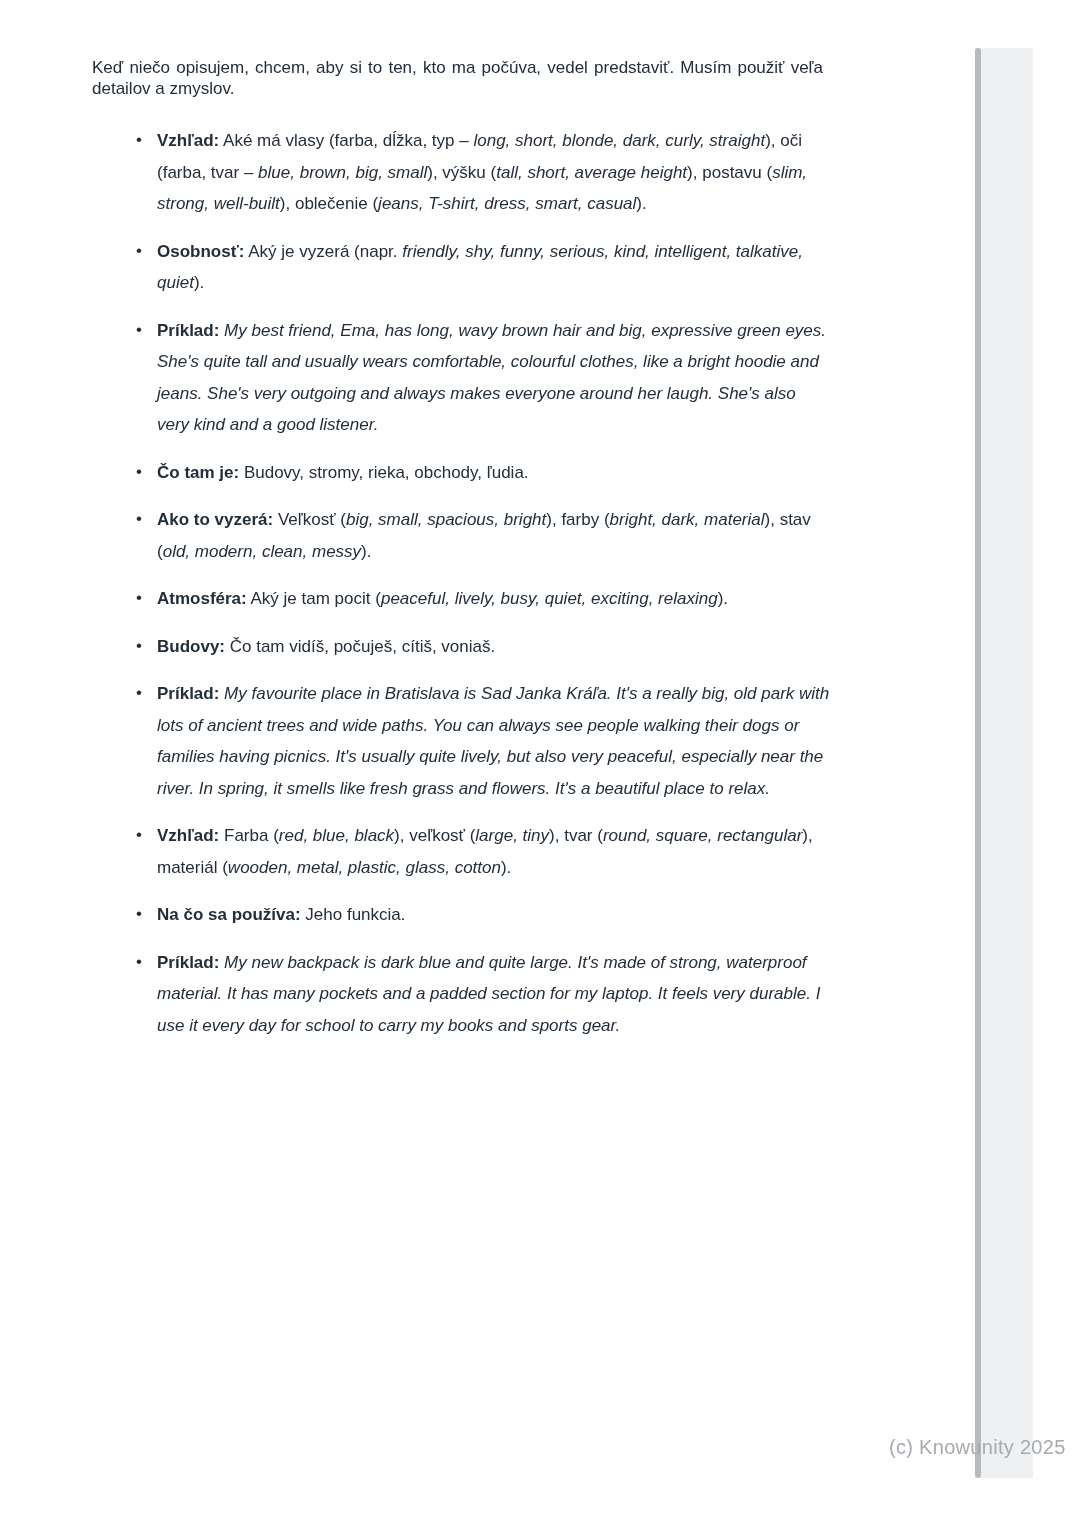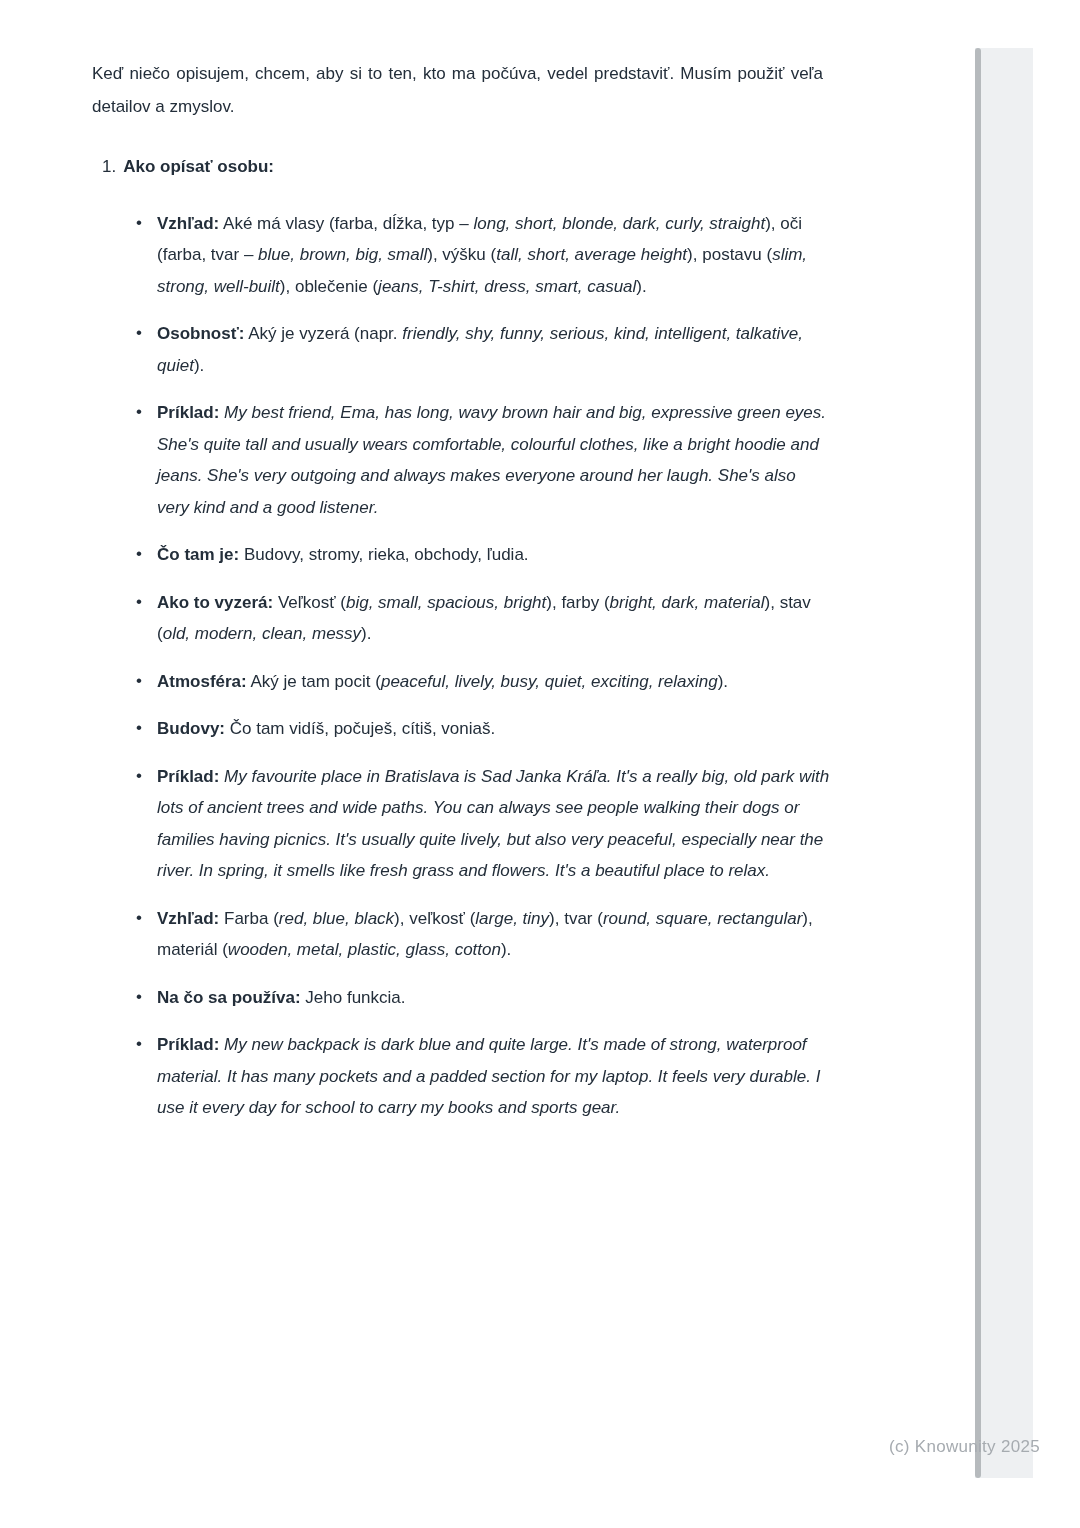--- a/index.html
+++ b/index.html
@@ -16,21 +16,21 @@
     position: absolute;
     left: 92px;
     top: 57px;
     width: 740px;
     font-size: 17px;
     line-height: 31.5px;
   }
   .intro {
     margin: 0 9px 26px 0;
     text-align: justify;
-    line-height: 33px;
+    line-height: 21px;
   }
   .sec-heading {
     margin: 28px 0 25px 0;
     padding-left: 10px;
   }
   .sec-num { margin-right: 7px; }
   .sec-title { font-weight: 700; }
   .bullet {
     position: relative;
     padding-left: 65px;
@@ -60,39 +60,36 @@
     top: 0;
     width: 6px;
     height: 100%;
     background: var(--thumb_color, #b6babd);
     border-radius: 3px;
   }
   .footer {
     position: absolute;
     top: 1437px;
     left: 889px;
-    font-size: 17px;
+    font-size: 20px;
     line-height: 20px;
     letter-spacing: 0.3px;
     color: var(--footer_color, #a6abb0);
     z-index: 5;
     white-space: nowrap;
   }
 </style>
 </head>
 <body>
 
 <div class="content">
 
   <p class="intro"><span class="run-r">Keď niečo opisujem, chcem, aby si to ten, kto ma počúva, vedel predstaviť. Musím použiť veľa detailov a zmyslov.</span></p>
 
   <section>
-    <div class="sec-heading">
-      <span class="sec-num">1.</span><span class="sec-title">Ako opísať osobu:</span>
-    </div>
     <div class="bullet">
       <span class="marker">•</span>
       <p class="btext"><span class="run-b">Vzhľad:</span><span class="run-r"> Aké má vlasy (farba, dĺžka, typ – </span><span class="run-i">long, short, blonde, dark, curly, straight</span><span class="run-r">), oči (farba, tvar – </span><span class="run-i">blue, brown, big, small</span><span class="run-r">), výšku (</span><span class="run-i">tall, short, average height</span><span class="run-r">), postavu (</span><span class="run-i">slim, strong, well-built</span><span class="run-r">), oblečenie (</span><span class="run-i">jeans, T-shirt, dress, smart, casual</span><span class="run-r">).</span></p>
     </div>
     <div class="bullet">
       <span class="marker">•</span>
       <p class="btext"><span class="run-b">Osobnosť:</span><span class="run-r"> Aký je vyzerá (napr. </span><span class="run-i">friendly, shy, funny, serious, kind, intelligent, talkative, quiet</span><span class="run-r">).</span></p>
     </div>
     <div class="bullet">
       <span class="marker">•</span>

